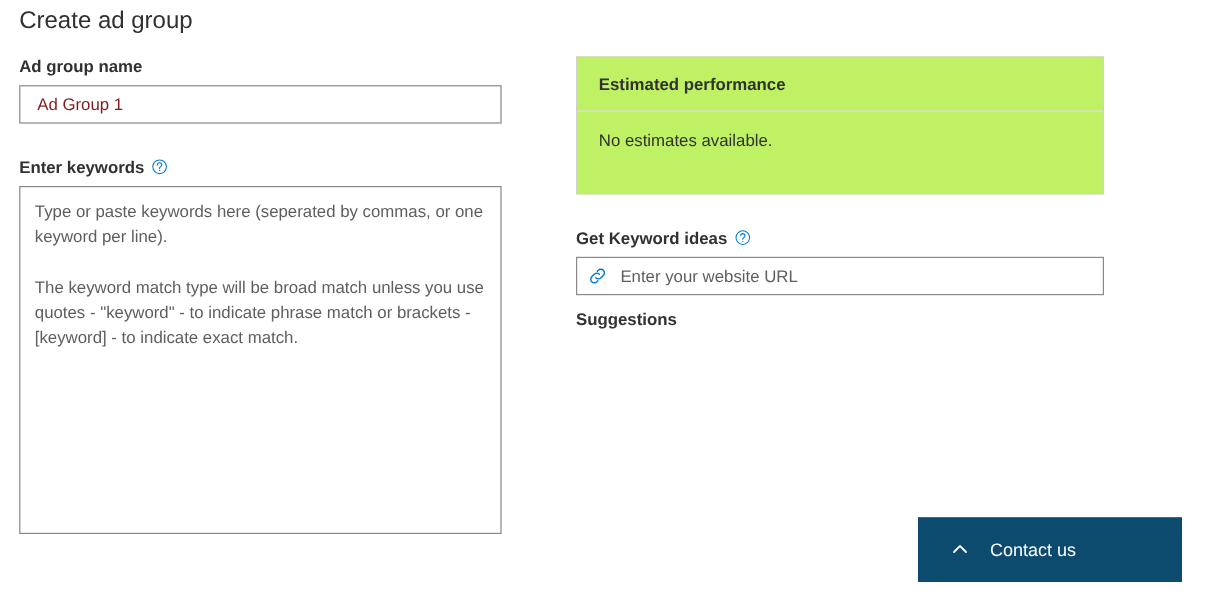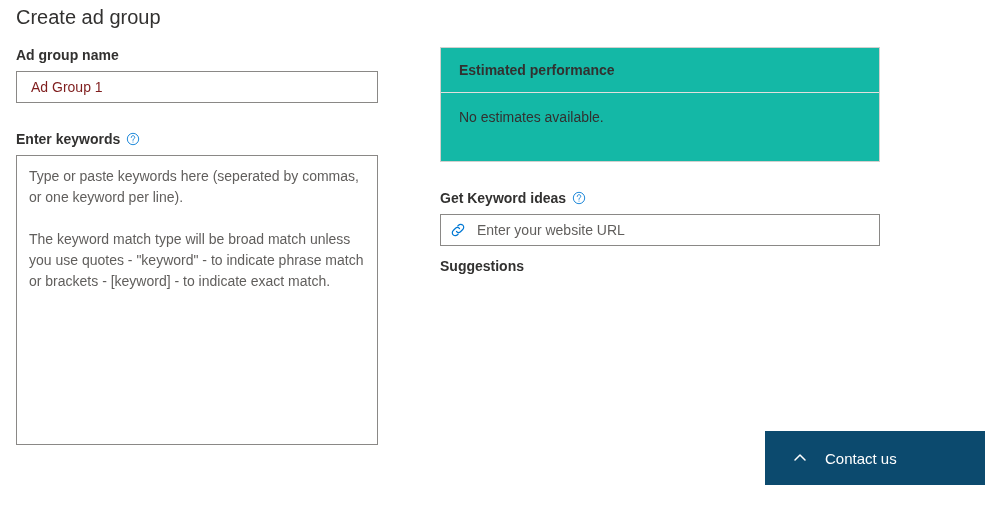--- a/index.html
+++ b/index.html
@@ -34,21 +34,21 @@
     .link {
       color: #0078d4;
       text-decoration: underline;
     }
     .main-layout {
       display: flex;
       gap: 62px;
       align-items: flex-start;
     }
     .left-col {
-      width: 362px;
+      width: 402px;
       flex-shrink: 0;
     }
     .right-col {
       width: 440px;
       flex-shrink: 0;
     }
     .field-label {
       font-size: 14px;
       font-weight: 600;
       color: #323130;
@@ -90,21 +90,21 @@
     }
     .keywords-textarea::placeholder {
       color: #605e5c;
       white-space: pre-wrap;
     }
     .group-name-wrap {
       margin-bottom: 28px;
     }
     .card {
       border: 1px solid #d2d0ce;
-      background: #14b8a6;
+      background: #bef264;
       margin-bottom: 28px;
     }
     .card-header {
       border-bottom: 1px solid #e1dfdd;
       padding: 14px 18px;
       font-size: 14px;
       font-weight: 600;
       color: #323130;
     }
     .card-body {

